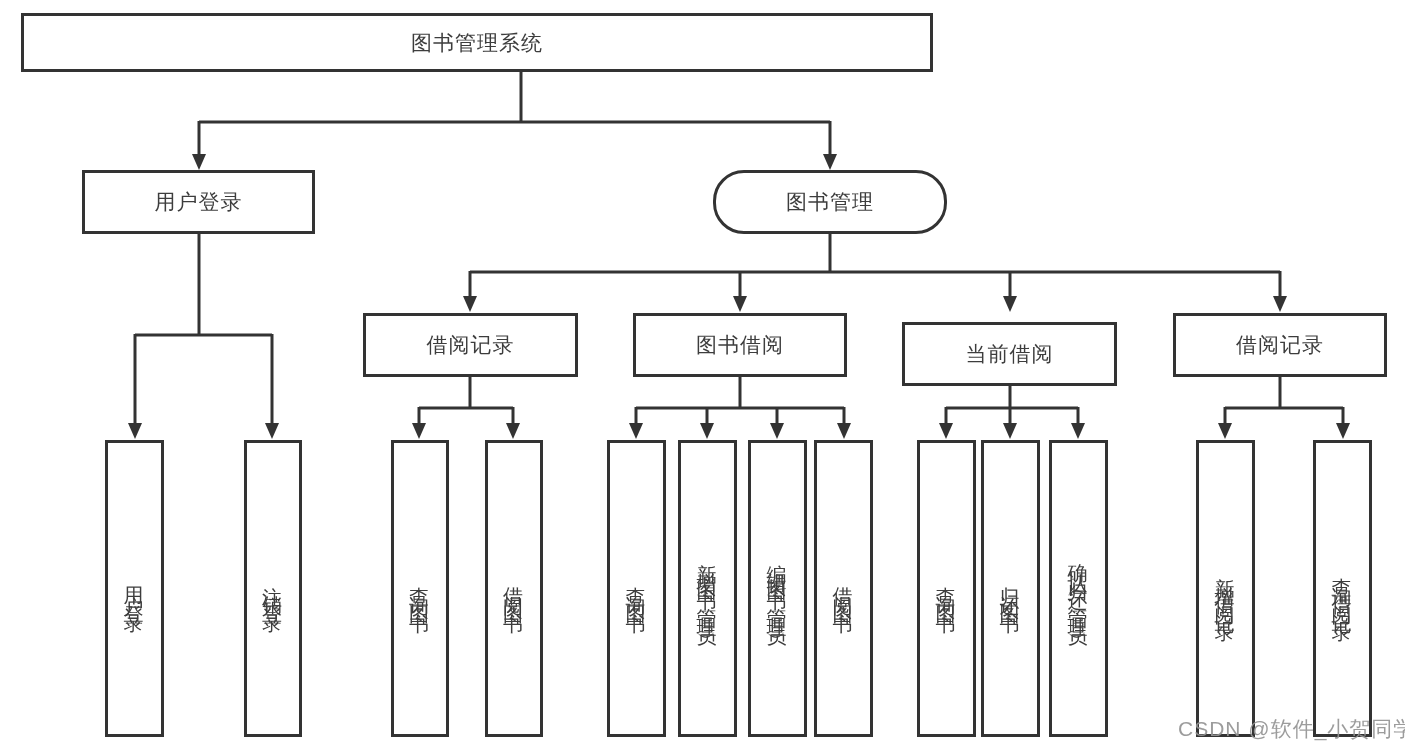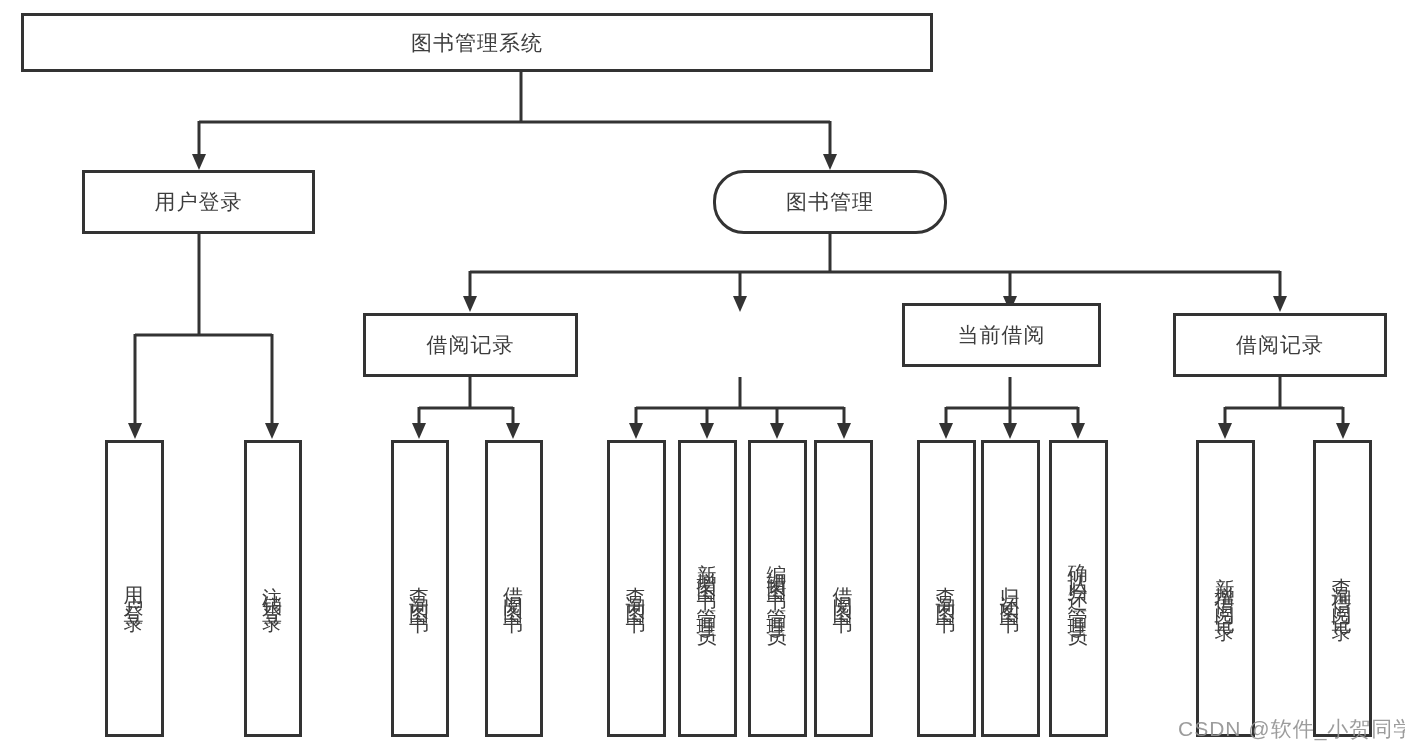--- a/index.html
+++ b/index.html
@@ -141,21 +141,24 @@
   <div class="hbox" style="left:82px; top:170px; width:233px;">
     <span>用户登录</span>
   </div>
   <div class="hbox" style="left:713px; top:170px; width:234px;border-radius:31px;">
     <span>图书管理</span>
   </div>
 
   <div class="hbox" style="left:363px; top:313px; width:215px;">
     <span>借阅记录</span>
   </div>
-  <div class="hbox" style="left:902px; top:303px; width:199px;text-align:center;">
+  <div class="hbox" style="left:633px; top:313px; width:214px;">
+    <span>图书借阅</span>
+  </div>
+  <div class="hbox" style="left:902px; top:322px; width:215px;text-align:center;">
     <span>当前借阅</span>
   </div>
   <div class="hbox" style="left:1173px; top:313px; width:214px;text-align:center;">
     <span>借阅记录</span>
   </div>
 
   <div class="leaf" style="left:105px; width:59px;">
     <span class="vtext">用户登录</span>
   </div>
   <div class="leaf" style="left:244px; width:58px;">

